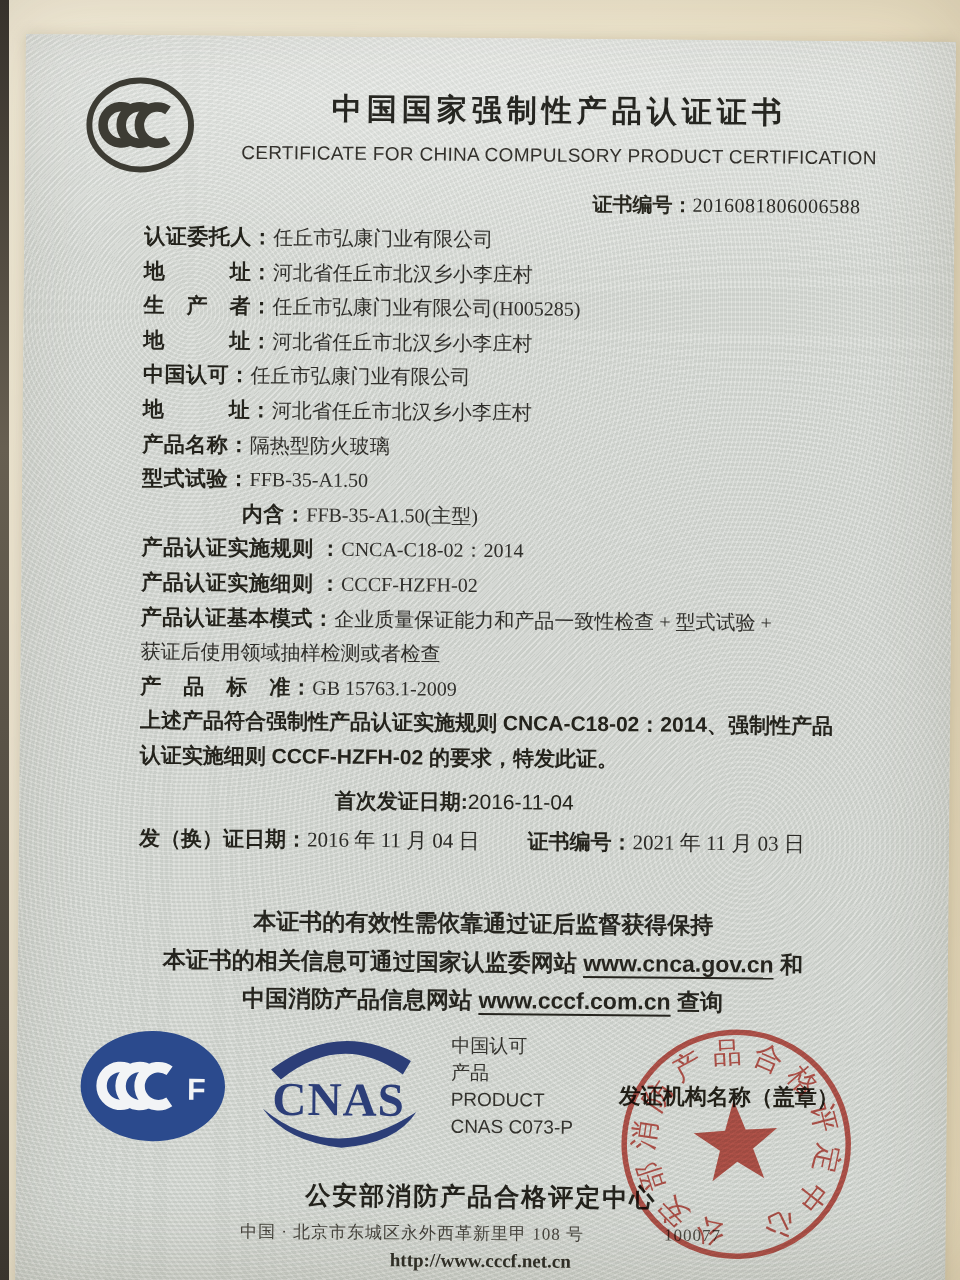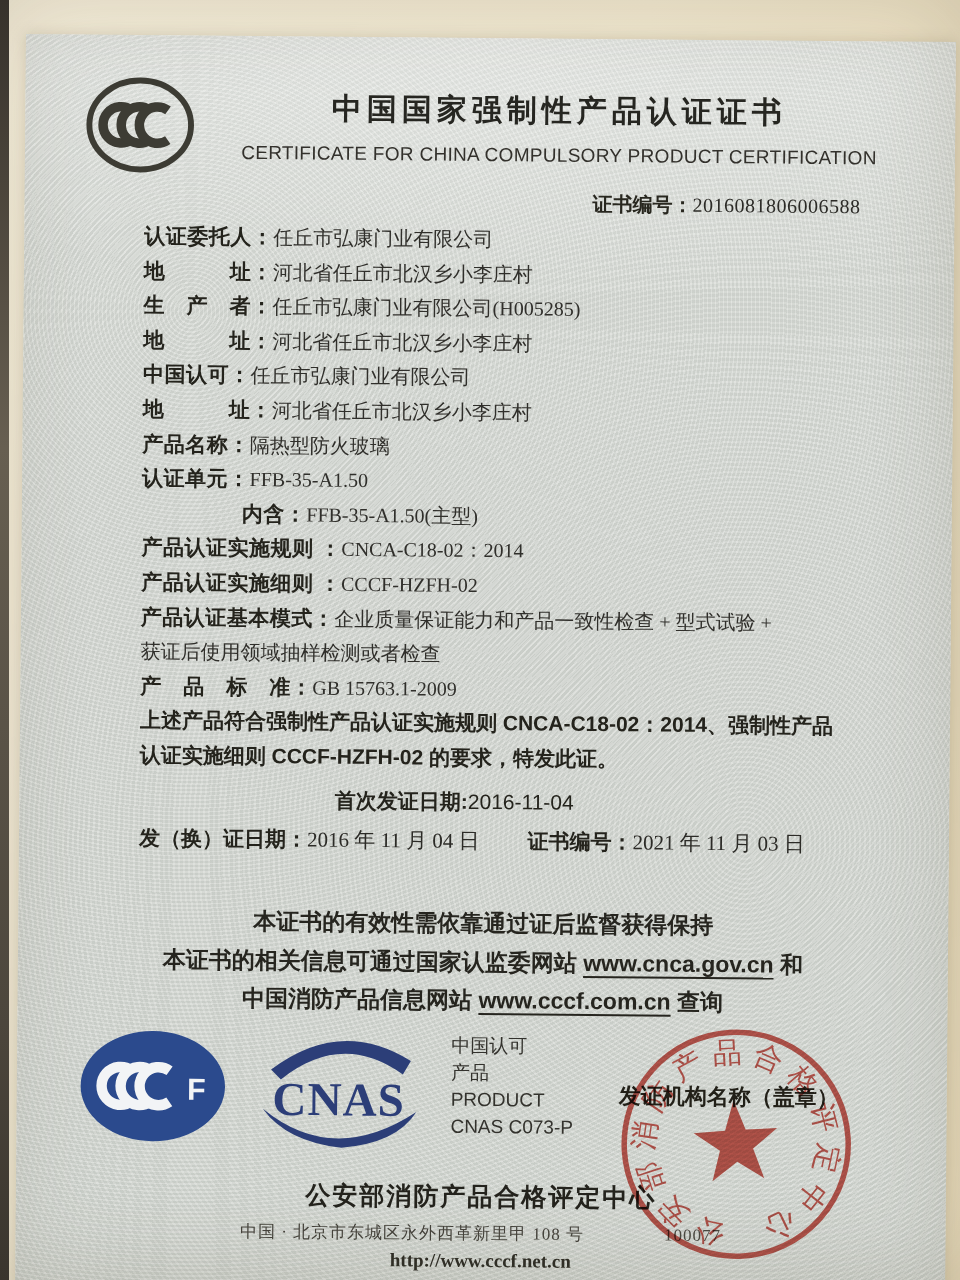--- a/index.html
+++ b/index.html
@@ -109,21 +109,21 @@
   </div>
 
   <div class="fields">
     <div class="frow"><span class="flabel">认证委托人：</span><span class="fval">任丘市弘康门业有限公司</span></div>
     <div class="frow"><span class="flabel">地　　　址：</span><span class="fval">河北省任丘市北汉乡小李庄村</span></div>
     <div class="frow"><span class="flabel">生　产　者：</span><span class="fval">任丘市弘康门业有限公司(H005285)</span></div>
     <div class="frow"><span class="flabel">地　　　址：</span><span class="fval">河北省任丘市北汉乡小李庄村</span></div>
     <div class="frow"><span class="flabel">中国认可：</span><span class="fval">任丘市弘康门业有限公司</span></div>
     <div class="frow"><span class="flabel">地　　　址：</span><span class="fval">河北省任丘市北汉乡小李庄村</span></div>
     <div class="frow"><span class="flabel">产品名称：</span><span class="fval">隔热型防火玻璃</span></div>
-    <div class="frow"><span class="flabel">认证单元：</span><span class="fval">FFB-35-A1.50</span></div>
+    <div class="frow"><span class="flabel">型式试验：</span><span class="fval">FFB-35-A1.50</span></div>
     <div class="frow indent"><span class="flabel">内含：</span><span class="fval">FFB-35-A1.50(主型)</span></div>
     <div class="frow"><span class="flabel">产品认证实施规则 ：</span><span class="fval">CNCA-C18-02：2014</span></div>
     <div class="frow"><span class="flabel">产品认证实施细则 ：</span><span class="fval">CCCF-HZFH-02</span></div>
     <div class="frow"><span class="flabel">产品认证基本模式：</span><span class="fval">企业质量保证能力和产品一致性检查 + 型式试验 +</span></div>
     <div class="frow"><span class="flabel"></span><span class="fval">获证后使用领域抽样检测或者检查</span></div>
     <div class="frow"><span class="flabel">产　品　标　准：</span><span class="fval">GB 15763.1-2009</span></div>
     <div class="statement">上述产品符合强制性产品认证实施规则 CNCA-C18-02：2014、强制性产品</div>
     <div class="statement">认证实施细则 CCCF-HZFH-02 的要求，特发此证。</div>
   </div>
 

